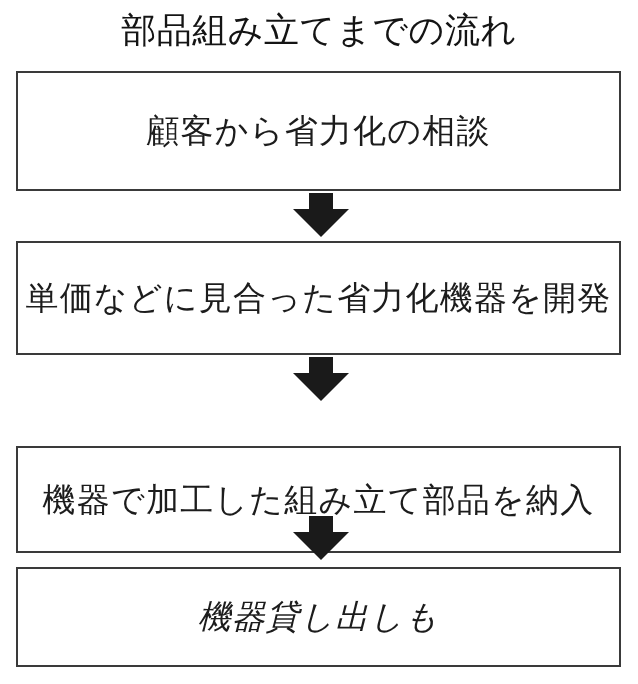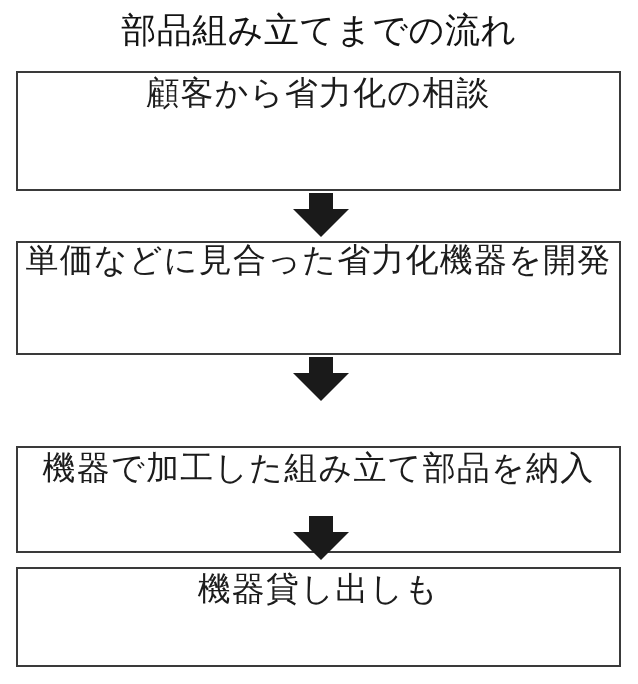--- a/index.html
+++ b/index.html
@@ -41,36 +41,37 @@
 
   
   .flow-step {
     position: absolute;
     left: 16px;
     width: 605px;
     box-sizing: border-box;
     border: 2px solid #3a3a3a;
     background: #ffffff;
     display: flex;
+    align-items: center;
     justify-content: center;
   }
   .flow-step-label {
     font-size: 33px;
     font-weight: normal;
     line-height: 40px;
     letter-spacing: 1.2px;
     color: #1c1c1c;
     text-align: center;
     white-space: nowrap;
   }
 
   #flow-step-1 { top: 71px;  height: 120px; }
-  #flow-step-2 { top: 241px; height: 114px; font-family: Liberation Mono, monospace; }
+  #flow-step-2 { top: 241px; height: 114px; }
   #flow-step-3 { top: 406px; height: 107px; margin-top: 40px; }
-  #flow-step-4 { top: 567px; height: 100px; }
+  #flow-step-4 { top: 567px; height: 100px; font-style: italic; }
 
   
   .flow-arrow {
     position: absolute;
     left: 293px;
     width: 56px;
     height: 44px;
   }
   .flow-arrow svg { display: block; width: 56px; height: 44px; }
 

